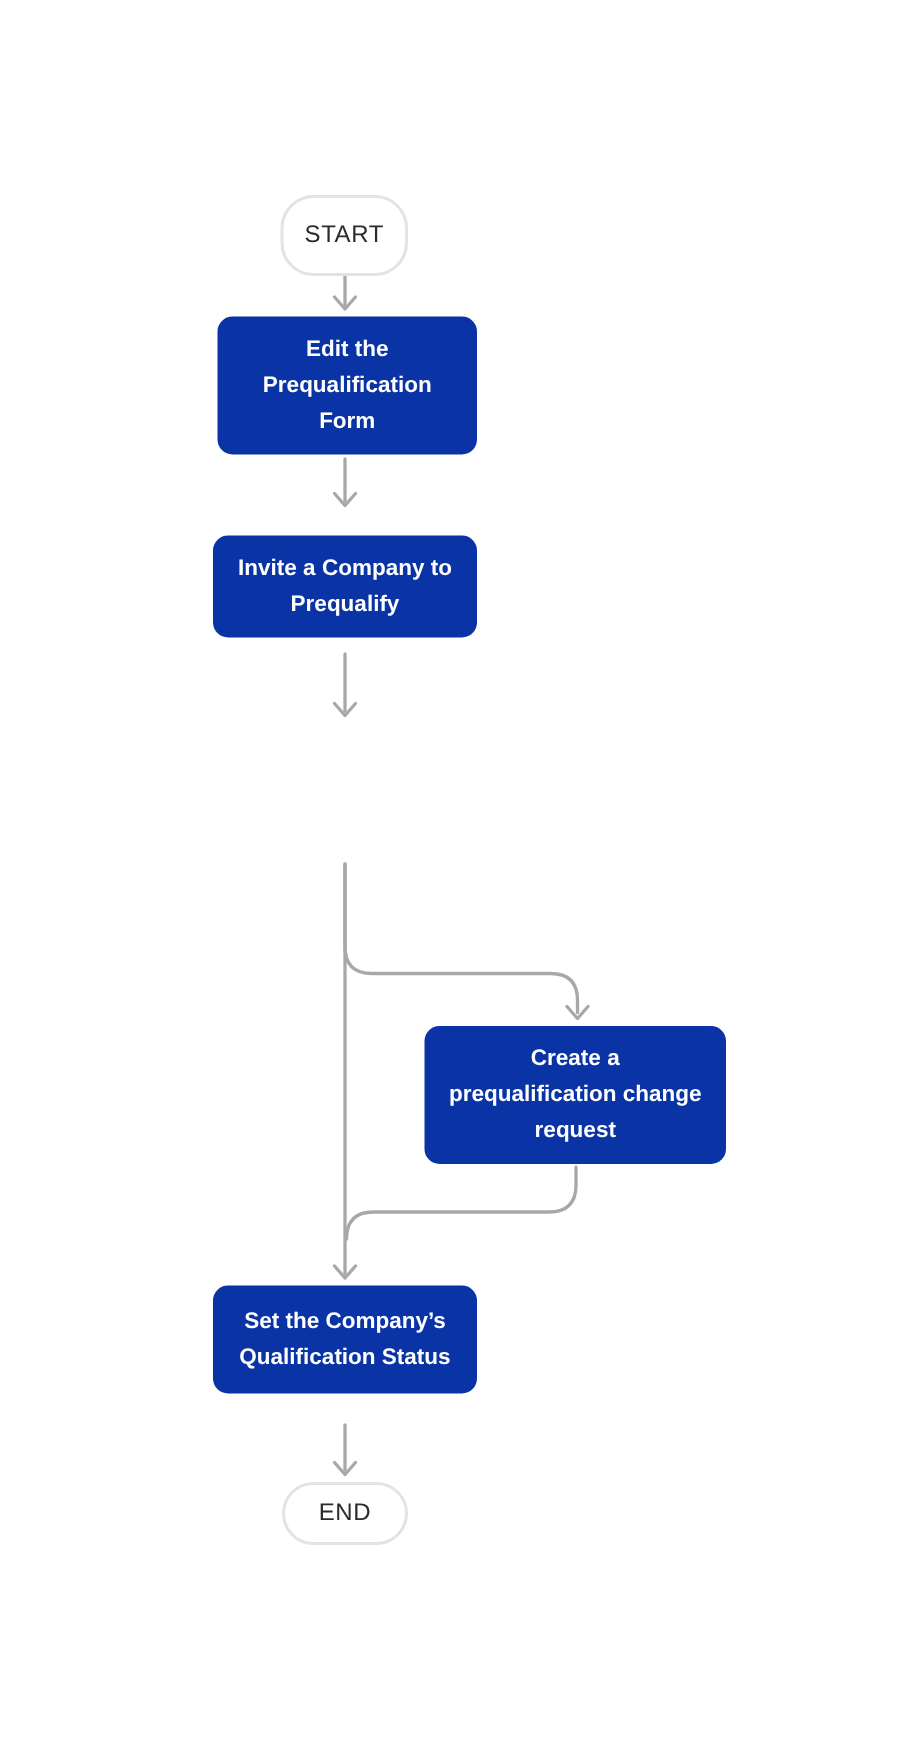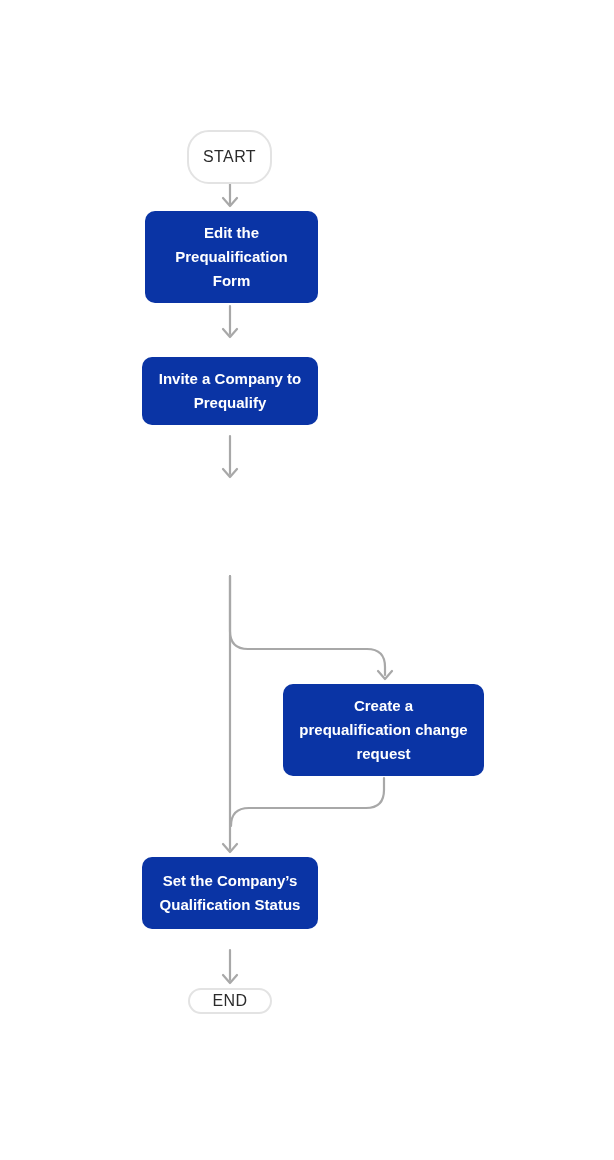--- a/index.html
+++ b/index.html
@@ -61,21 +61,21 @@
     font-size: 16px;
     letter-spacing: 0.4px;
   }
   
   .terminal-start { left: 187px; top: 130px; width: 85px;  height: 54px; }
   .node-edit      { left: 145px; top: 211px; width: 173px; height: 92px; }
   .node-invite    { left: 142px; top: 341px; width: 176px; height: 68px; margin-top: 16px; }
   .node-review    { left: 127px; top: 482px; width: 207px; height: 91px; }
   .node-create    { left: 283px; top: 684px; width: 201px; height: 92px; }
   .node-set       { left: 142px; top: 857px; width: 176px; height: 72px; }
-  .terminal-end   { left: 188px; top: 988px; width: 84px;  height: 26px; }
+  .terminal-end   { left: 188px; top: 988px; width: 84px;  height: 42px; }
 </style>
 </head>
 <body>
 
 <div class="canvas">
 
   <svg class="connectors" viewBox="0 0 614 1160" aria-hidden="true">
 
     <path d="M 230 175 L 230 204"></path>
     <path d="M 223 198 L 230 206 L 237 198"></path>

